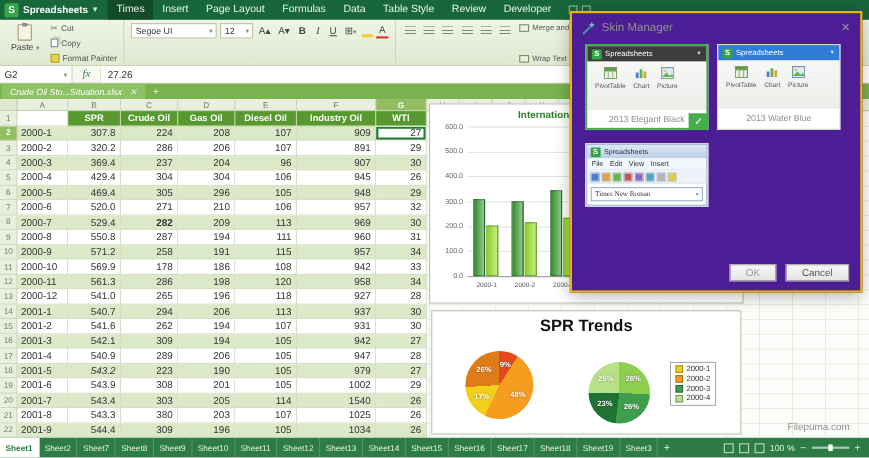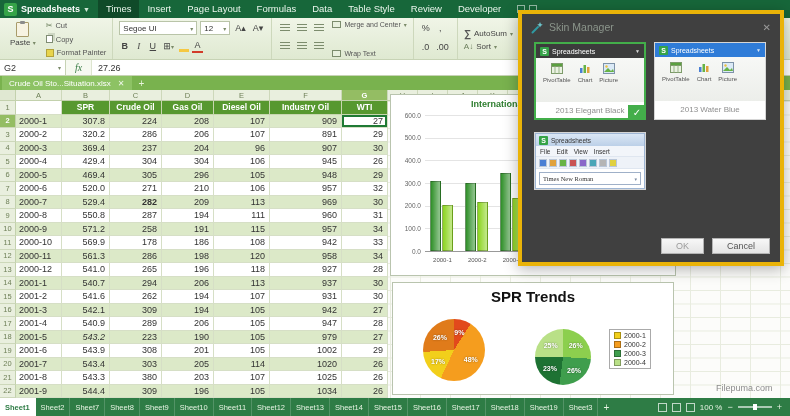--- a/index.html
+++ b/index.html
@@ -22,21 +22,21 @@
   .rgroup{padding:3px 6px;border-right:1px solid #cdd8bc;display:flex;gap:6px;align-items:flex-start;}
   .paste-btn{display:flex;flex-direction:column;align-items:center;gap:1px;padding:1px 4px;}
   .clip-ico{width:13px;height:15px;background:#f7f3e2;border:1px solid #a89b6a;position:relative;border-radius:1px;}
   .clip-ico:before{content:"";position:absolute;left:3px;top:-2px;width:5px;height:3px;background:#8b8b8b;border-radius:1px;}
   .plbl{font-size:8px;color:#444;}
   .clip-col{display:flex;flex-direction:column;justify-content:space-between;height:36px;font-size:7.5px;color:#555;}
   .clip-col>div{display:flex;align-items:center;gap:3px;white-space:nowrap;}
   .mi{font-size:8px;color:#6b7f5c;}
   .copy-ico{width:7px;height:8px;border:1px solid #7f8c74;background:#fff;box-shadow:2px -2px 0 0 #cdd6c2;display:inline-block;}
   .fp-ico{width:8px;height:8px;background:#e8d44c;border:1px solid #b3a23a;display:inline-block;}
-  .fcol{display:flex;flex-direction:column;gap:4px;}
+  .fcol{display:flex;flex-direction:row;gap:4px;}
   .rrow{display:flex;gap:3px;align-items:center;}
   .combo{background:#fff;border:1px solid #b9c4a8;height:14px;display:flex;align-items:center;justify-content:space-between;padding:0 3px;font-size:8px;color:#333;}
   .combo i{font-style:normal;font-size:6px;color:#7a8a68;margin-left:3px;}
   .fname{width:78px;} .fsize{width:30px;}
   .tbtn{font-size:9px;color:#444;padding:0 2px;min-width:11px;text-align:center;height:14px;line-height:14px;}
   .tbtn.b{font-weight:bold;} .tbtn.i{font-style:italic;font-family:"Liberation Serif",serif;} .tbtn.u{text-decoration:underline;}
   .swatch{display:inline-block;width:10px;height:3px;margin-top:9px;}
   .al{width:10px;height:8px;background:repeating-linear-gradient(to bottom,#7c8c6d 0 1px,transparent 1px 3px);margin:3px 2px;}
   .mc-col{display:flex;flex-direction:column;justify-content:space-between;height:36px;font-size:7px;color:#555;}
   .mc-col>div{display:flex;align-items:center;gap:3px;white-space:nowrap;}
@@ -49,21 +49,21 @@
   .fmt-ico{width:8px;height:8px;border:1px solid #5a8f3c;background:linear-gradient(#8cc05e 0 3px,#fff 3px);display:inline-block;}
   .caret{font-size:6px;color:#7a8a68;}
 
   
   .formulabar{position:absolute;left:0;top:60px;width:790px;height:16px;background:#f6f9f0;border-bottom:1px solid #c7d3b5;display:flex;z-index:2;}
   .namebox{width:66px;background:#fff;border-right:1px solid #c7d3b5;display:flex;align-items:center;justify-content:space-between;padding:0 4px;font-size:9px;}
   .fx{width:26px;display:flex;align-items:center;justify-content:center;color:#3a7d46;font-style:italic;font-family:"Liberation Serif",serif;border-right:1px solid #dde5cf;font-size:10px;}
   .fvalue{flex:1;background:#fff;display:flex;align-items:center;padding-left:6px;font-size:9px;}
 
   
-  .doctabs{position:absolute;left:0;top:76px;width:790px;height:14px;background:#79b24e;display:flex;align-items:center;z-index:2;}
+  .doctabs{position:absolute;left:0;top:76px;width:790px;height:14px;background:#79b24e;display:flex;align-items:center;z-index:2;font-style:italic;}
   .doctab{height:14px;background:#8dc264;color:#fff;font-size:8px;display:flex;align-items:center;padding:0 7px;margin-left:2px;white-space:nowrap;}
   .doctab .x{margin-left:7px;color:#eef7e8;font-size:8px;}
   .newtab-plus{color:#e8f4dd;font-size:10px;margin-left:7px;}
 
   
   .colheaders{position:absolute;left:0;top:90px;width:790px;height:11px;background:#e9efde;border-bottom:1px solid #c3d1ad;display:flex;z-index:1;font-size:7.5px;color:#6f8058;}
   .ch{border-right:1px solid #cdd8ba;display:flex;align-items:center;justify-content:center;height:10px;}
   .ch.sel{background:#94bd63;color:#fff;font-weight:bold;}
   .ch-corner{width:16px;background:#e0e8d2;border-right:1px solid #c3d1ad;}
 
@@ -103,21 +103,21 @@
   .sheet-tab{color:#e7f3e3;font-size:7.5px;padding:0 5px;height:18px;display:flex;align-items:center;border-right:1px solid rgba(255,255,255,.18);white-space:nowrap;}
   .sheet-tab.active{background:#fff;color:#2e7c45;font-weight:bold;}
   .st-plus{color:#e7f3e3;font-size:10px;padding:0 5px;}
   .sb-right{margin-left:auto;display:flex;align-items:center;gap:5px;padding-right:8px;color:#e7f3e3;font-size:8px;}
   .vic{width:9px;height:9px;border:1px solid rgba(255,255,255,.7);}
   .zslider{width:34px;height:2px;background:rgba(255,255,255,.6);position:relative;}
   .zslider i{position:absolute;left:15px;top:-2px;width:4px;height:6px;background:#fff;}
   .zbtn{font-size:9px;}
 
   
-  .dialog{position:absolute;left:518px;top:10px;width:266px;height:256px;background:#404040;border:4px solid #eab308;box-shadow:0 3px 14px rgba(0,0,0,.3);z-index:10;}
+  .dialog{position:absolute;left:518px;top:10px;width:266px;height:256px;background:#4c1d95;border:2px solid #eab308;box-shadow:0 3px 14px rgba(0,0,0,.3);z-index:10;}
   .dlg-head{height:26px;display:flex;align-items:center;padding:0 9px;gap:5px;color:#8b958b;font-size:10.5px;}
   .dlg-close{margin-left:auto;color:#9a9a9a;font-size:10px;}
   .skins{display:flex;gap:8px;padding:2px 12px;}
   .skin-card{width:112px;border:1px solid #d6d6d6;position:relative;background:#fff;}
   .skin-card.selected{border:2px solid #43ae4a;}
   .sk-title{height:14px;display:flex;align-items:center;gap:3px;padding:0 4px;color:#fff;font-size:7px;white-space:nowrap;}
   .sk-chip{width:9px;height:9px;background:#35a348;color:#fff;font-size:7px;font-weight:bold;display:flex;align-items:center;justify-content:center;border-radius:1px;flex:none;}
   .sk-caret{font-size:5px;margin-left:auto;color:rgba(255,255,255,.8);}
   .sk-body{height:44px;background:linear-gradient(#f7f8f6,#eceeea);display:flex;gap:7px;padding:5px 7px;}
   .sk-item{display:flex;flex-direction:column;align-items:center;gap:2px;font-size:6px;color:#555;}
@@ -509,21 +509,21 @@
           <div class="gc" style="width: 72px;">1002</div>
           <div class="gc" style="width: 46px;">29</div>
         </div>
         <div class="grid-row">
           <div class="rn">20</div>
           <div class="gc lbl band" style="width: 46px;">2001-7</div>
           <div class="gc band" style="width: 48px;">543.4</div>
           <div class="gc band" style="width: 52px;">303</div>
           <div class="gc band" style="width: 52px;">205</div>
           <div class="gc band" style="width: 56px;">114</div>
-          <div class="gc band" style="width: 72px;">1020</div>
+          <div class="gc band" style="width: 72px;">1540</div>
           <div class="gc band" style="width: 46px;">26</div>
         </div>
         <div class="grid-row">
           <div class="rn">21</div>
           <div class="gc lbl" style="width: 46px;">2001-8</div>
           <div class="gc" style="width: 48px;">543.3</div>
           <div class="gc" style="width: 52px;">380</div>
           <div class="gc" style="width: 52px;">203</div>
           <div class="gc" style="width: 56px;">107</div>
           <div class="gc" style="width: 72px;">1025</div>

